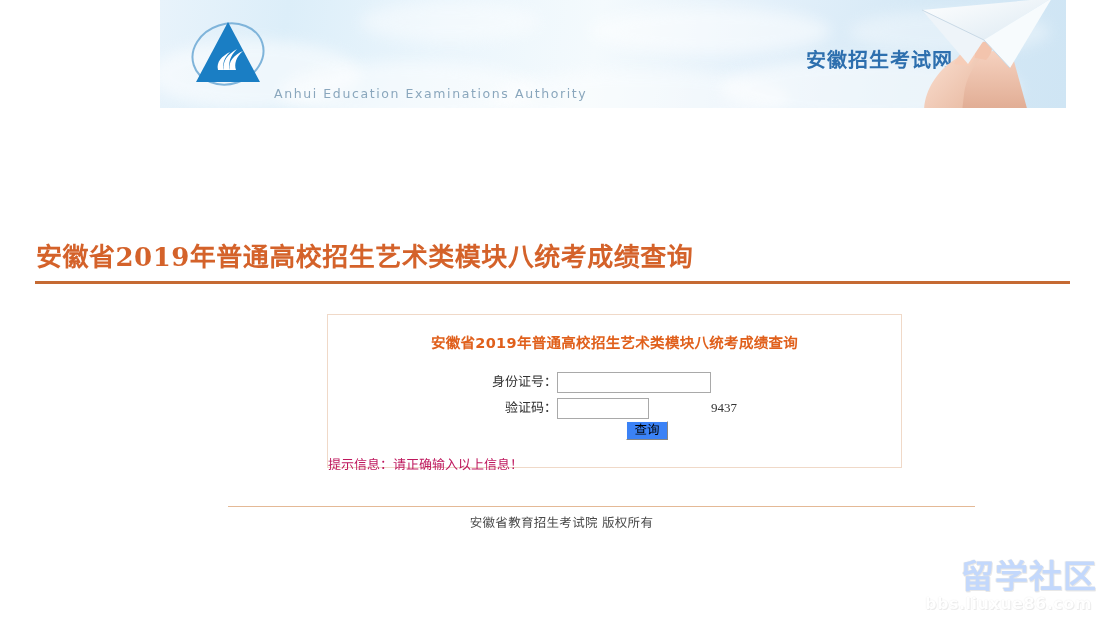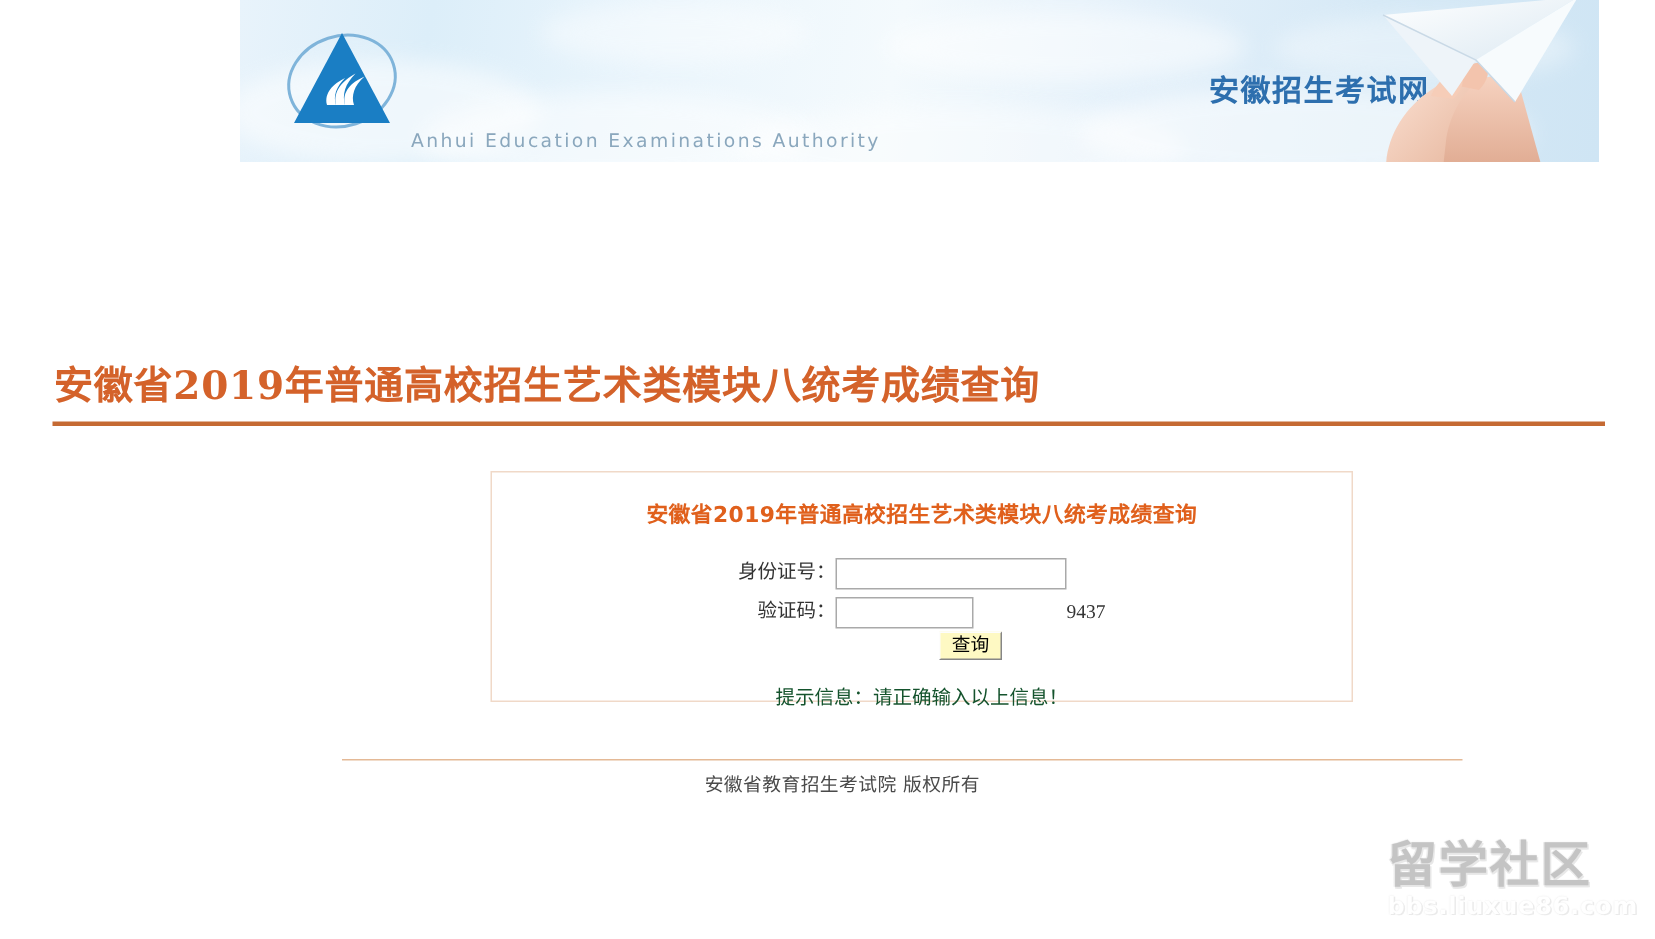--- a/index.html
+++ b/index.html
@@ -156,33 +156,32 @@
     color: #3a3a3a;
     font-family: Liberation Serif, serif;
     letter-spacing: 0;
     padding-left: 1px;
   }
   .btn-row { text-align: center; padding-top: 4px; }
   .submit-btn {
     font-family: "DejaVu Sans", "Liberation Sans", sans-serif;
     font-size: 12.5px;
     color: #000;
-    background: #fef9c3;
+    background: #3b82f6;
     border: 1px solid #868686;
     border-top-color: #fdfdfd;
     border-left-color: #fdfdfd;
     padding: 1px 7px 2px 7px;
     cursor: pointer;
     line-height: 1.15;
   }
   .hint {
     margin-top: 14px;
-    text-align: center;
     font-size: 13px;
-    color: #14532d;
+    color: #be185d;
   }
 
   
   .footer-rule {
     position: absolute;
     left: 228px;
     top: 506px;
     width: 747px;
     height: 1px;
     background: #e4b996;
@@ -205,25 +204,26 @@
     left: 925px;
     top: 558px;
     width: 172px;
     height: 64px;
     opacity: .30;
   }
   .wm-cn {
     font-family: "DejaVu Sans", "Liberation Sans", sans-serif;
     font-size: 33px;
     font-weight: 700;
-    color: #404040;
+    color: #3b82f6;
     letter-spacing: 1px;
     line-height: 38px;
     text-shadow: 0 0 1px #9a9a9a, 1px 1px 0 #b7b7b7, -1px 0 0 #c9c9c9, 0 1px 0 #bdbdbd;
     white-space: nowrap;
+    text-align: right;
   }
   .wm-url {
     font-family: "DejaVu Sans", "Liberation Sans", sans-serif;
     font-size: 16px;
     font-weight: 700;
     color: #ffffff;
     letter-spacing: .5px;
     text-shadow: 0 0 1px #a5a5a5, 1px 1px 0 #c2c2c2;
     margin-top: -2px;
     white-space: nowrap;

